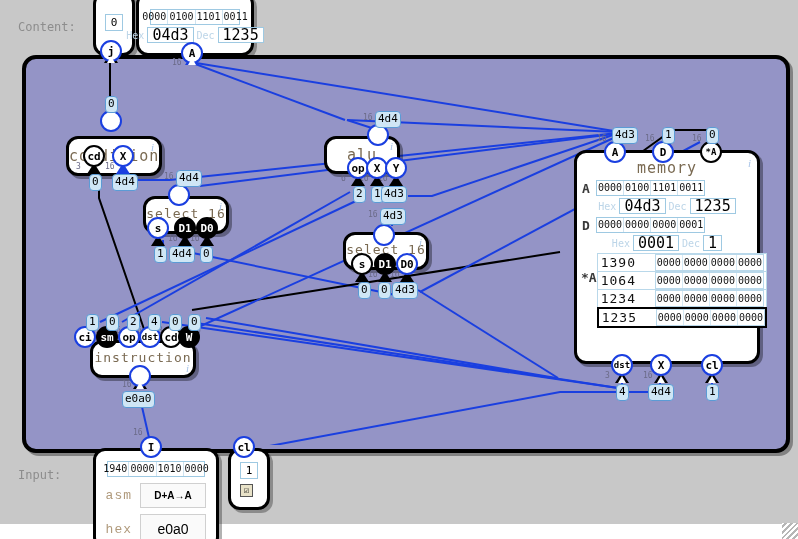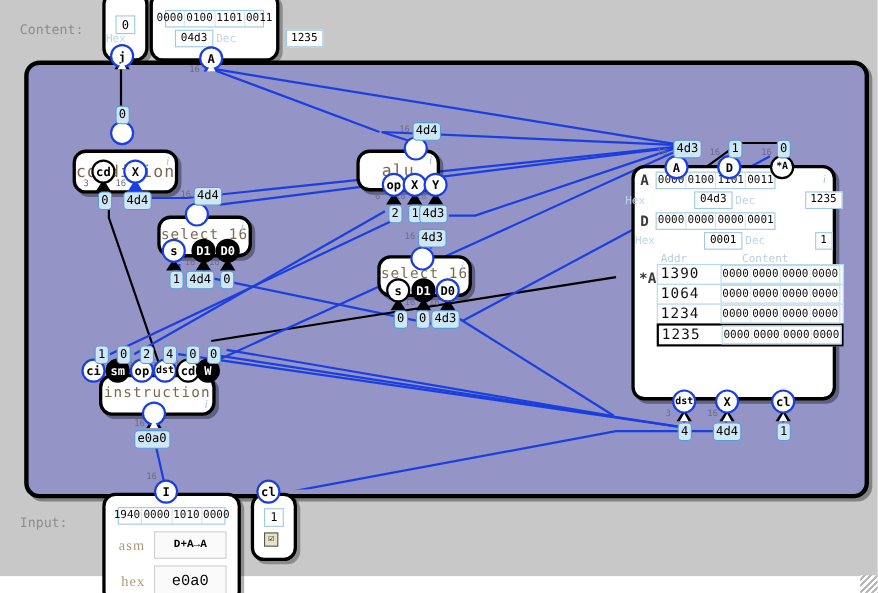--- a/index.html
+++ b/index.html
@@ -68,22 +68,22 @@
 
   
   .mem-row{display:flex;align-items:center;margin:1px 0;}
   .mem-lab{width:14px;color:#3a3a3a;font-weight:bold;font-size:13px;font-family:"DejaVu Sans Mono",monospace;}
   .bits{display:flex;border:1px solid #9ec9e2;background:#fff;}
   .bits span{font-size:10px;font-family:"DejaVu Sans Mono",monospace;color:#111;
      padding:0 1px;border-right:1px solid #cfe3f0;line-height:14px;}
   .bits span:last-child{border-right:none;}
   .hexdec{display:flex;align-items:center;justify-content:center;gap:3px;margin:2px 0 3px 0;}
   .hexdec .lbl{color:#bcd5e8;font-size:10px;font-family:"DejaVu Sans Mono",monospace;}
-  .hexdec .val{border:1px solid #9ec9e2;background:#fff;font-size:10px;padding:0 4px;
-     font-family:"DejaVu Sans Mono",monospace;line-height:14px;margin-left:42px;}
+  .hexdec .val{border:1px solid #9ec9e2;background:#fff;font-size:15px;padding:0 4px;
+     font-family:"DejaVu Sans Mono",monospace;line-height:14px;}
   .tbl-head{display:flex;color:#b9cfe0;font-size:10px;font-family:"DejaVu Sans Mono",monospace;}
   .tbl-head .h1{width:56px;padding-left:4px;}
   .tbl-head .h2{width:80px;text-align:left;padding-left:18px;}
   .mrow{display:flex;align-items:center;border:1px solid #b9d8ea;margin-top:-1px;background:#fff;}
   .mrow.sel{border:2px solid #000;}
   .mrow .addr{width:54px;font-size:13px;font-family:"DejaVu Sans Mono",monospace;
      letter-spacing:1px;padding-left:3px;color:#111;}
   .mrow .cont{display:flex;border:1px solid #b9d8ea;background:#fff;}
   .mrow .cont span{font-size:10px;font-family:"DejaVu Sans Mono",monospace;color:#111;
      padding:0 1px;border-right:1px solid #d6eaf5;line-height:15px;}
@@ -93,23 +93,23 @@
   .sidelabel{position:absolute;color:#8d8d8d;font-size:12px;font-family:"DejaVu Sans Mono",monospace;}
 
   
   .obox{position:absolute;background:#fff;border:3px solid #000;border-radius:12px;
         box-shadow:3px 3px 0 rgba(0,0,0,.3);}
   .smallval{border:1px solid #9ec9e2;background:#fff;font-size:11px;
             font-family:"DejaVu Sans Mono",monospace;padding:0 5px;line-height:15px;display:inline-block;}
 
   
   .irow{display:flex;align-items:center;justify-content:flex-end;gap:8px;margin-top:6px;}
-  .irow .k{color:#b09a7c;font-size:13px;font-family:Liberation Serif, serif;letter-spacing:1px;}
+  .irow .k{color:#b09a7c;font-size:13px;font-family:Liberation Mono, monospace;letter-spacing:1px;}
   .irow .v{border:1px solid #d0d0d0;background:#fafafa;font-size:12px;
-           font-family:Liberation Mono, monospace;padding:6px 8px;min-width:48px;text-align:center;}
+           font-family:Liberation Sans, sans-serif;padding:6px 8px;min-width:48px;text-align:center;}
   .chk{width:11px;height:11px;border:1px solid #555;background:#e8e2c8;
        font-size:9px;line-height:11px;text-align:center;color:#000;margin-top:5px;}
 </style>
 </head>
 <body>
 
 <div id="stage">
 
   <div class="backdrop"></div>
   <div class="white-strip"></div>
@@ -355,20 +355,21 @@
   <div class="bw" style="left:177px;top:326px;">6</div>
   <div class="bw" style="left:196px;top:326px;">6</div>
 
   <div class="port plain" style="left:129px;top:365px;"></div>
   <div class="bw" style="left:122px;top:380px;">16</div>
   <div class="tri black" style="left:133px;top:378px;"></div>
   <div class="tri-in" style="left:136px;top:382px;"></div>
   <div class="chip" style="left:122px;top:391px;">e0a0</div>
 
   <div class="mod" style="left:574px;top:150px;width:180px;height:208px;">
+    <div class="title" style="margin-top:6px;">memory</div>
     <div class="info-i" style="right:6px;top:4px;">i</div>
 
     <div class="mem-row" style="margin-left:5px;margin-top:3px;">
       <div class="mem-lab">A</div>
       <div class="bits">
         <span>0000</span>
         <span>0100</span>
         <span>1101</span>
         <span>0011</span>
       </div>
@@ -392,24 +393,20 @@
     <div class="hexdec">
       <span class="lbl">Hex</span>
       <span class="val">0001</span>
       <span class="lbl">Dec</span>
       <span class="val">1</span>
     </div>
 
     <div style="display:flex;margin-left:4px;">
       <div class="mem-lab" style="width:18px;padding-top:16px;font-size:13px;">*A</div>
       <div style="flex:1;">
-        <div class="tbl-head">
-          <div class="h1">Addr</div>
-          <div class="h2">Content</div>
-        </div>
         <div class="mrow">
           <div class="addr">1390</div>
           <div class="cont">
             <span>0000</span>
             <span>0000</span>
             <span>0000</span>
             <span>0000</span>
           </div>
         </div>
         <div class="mrow">

